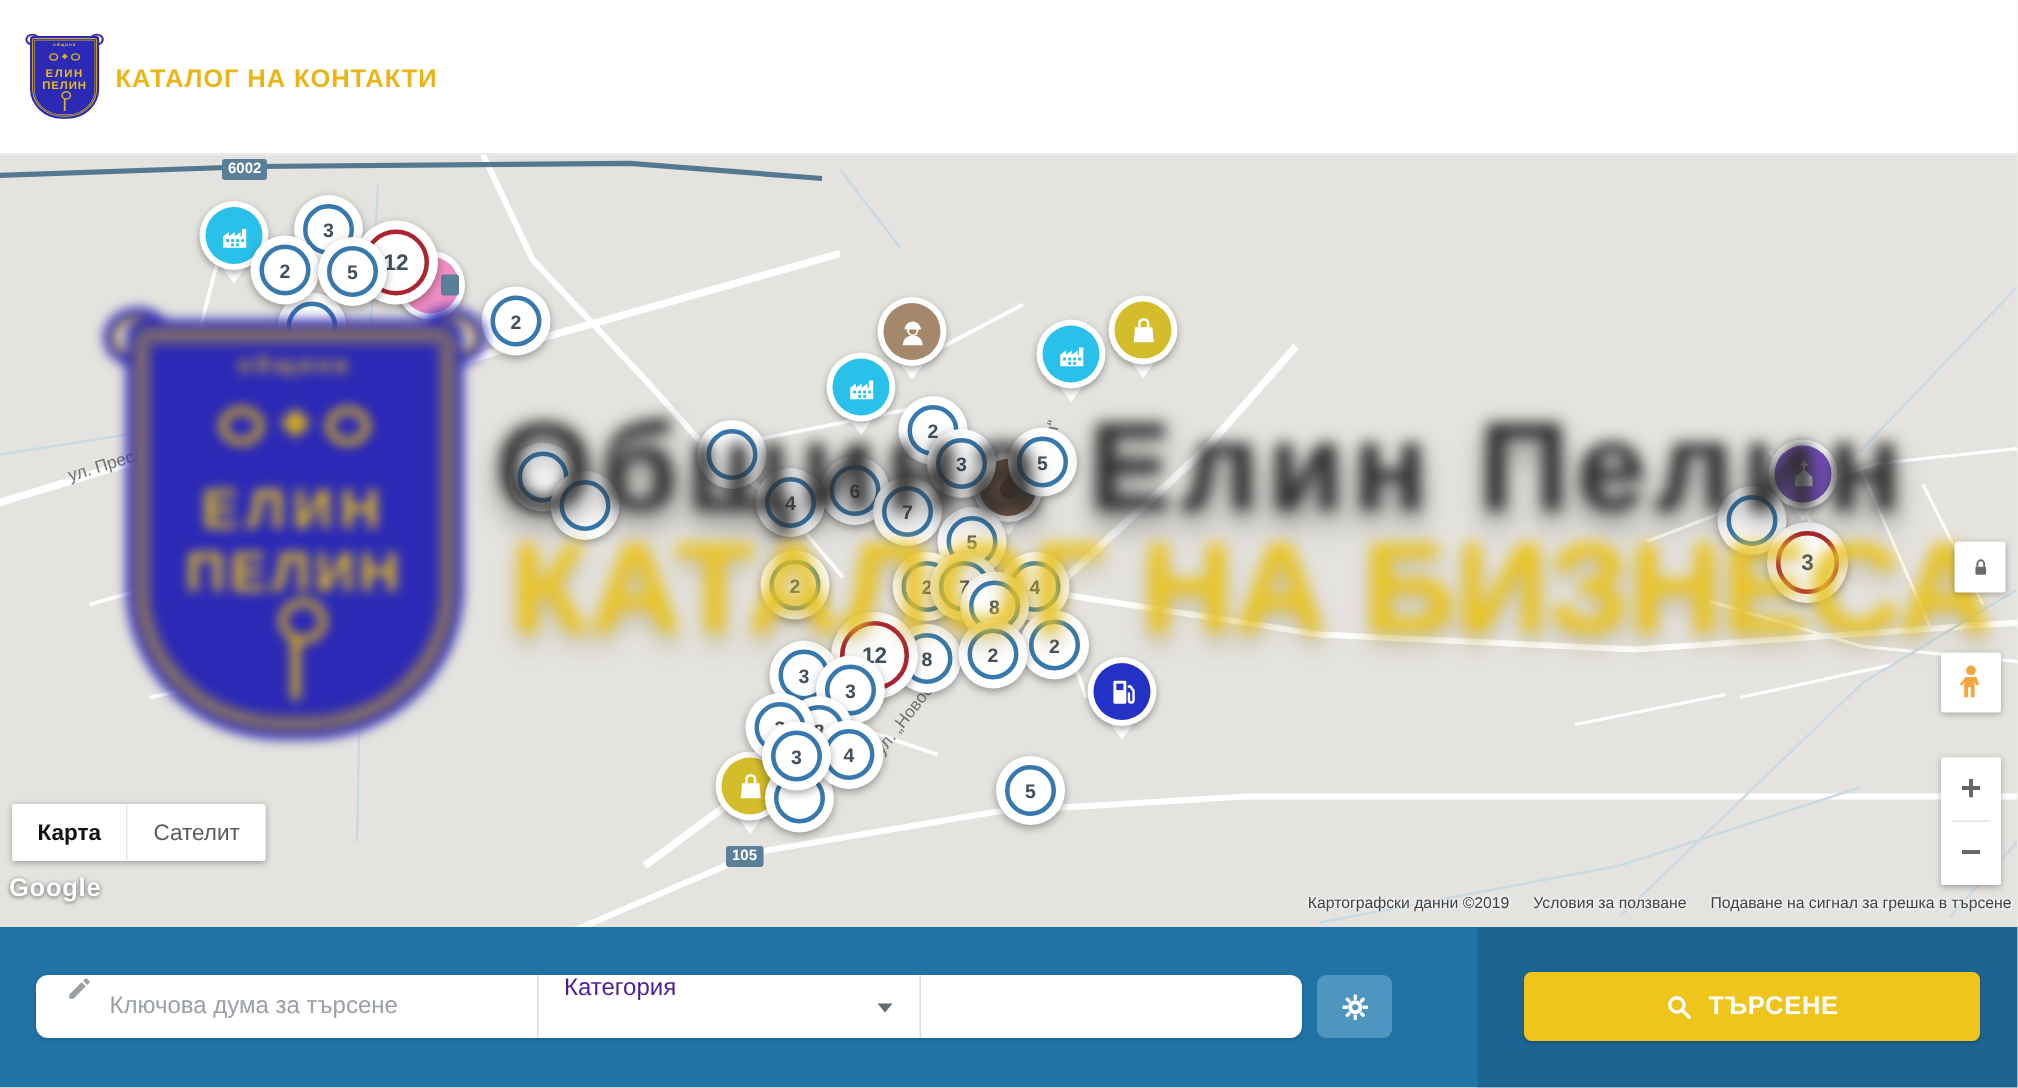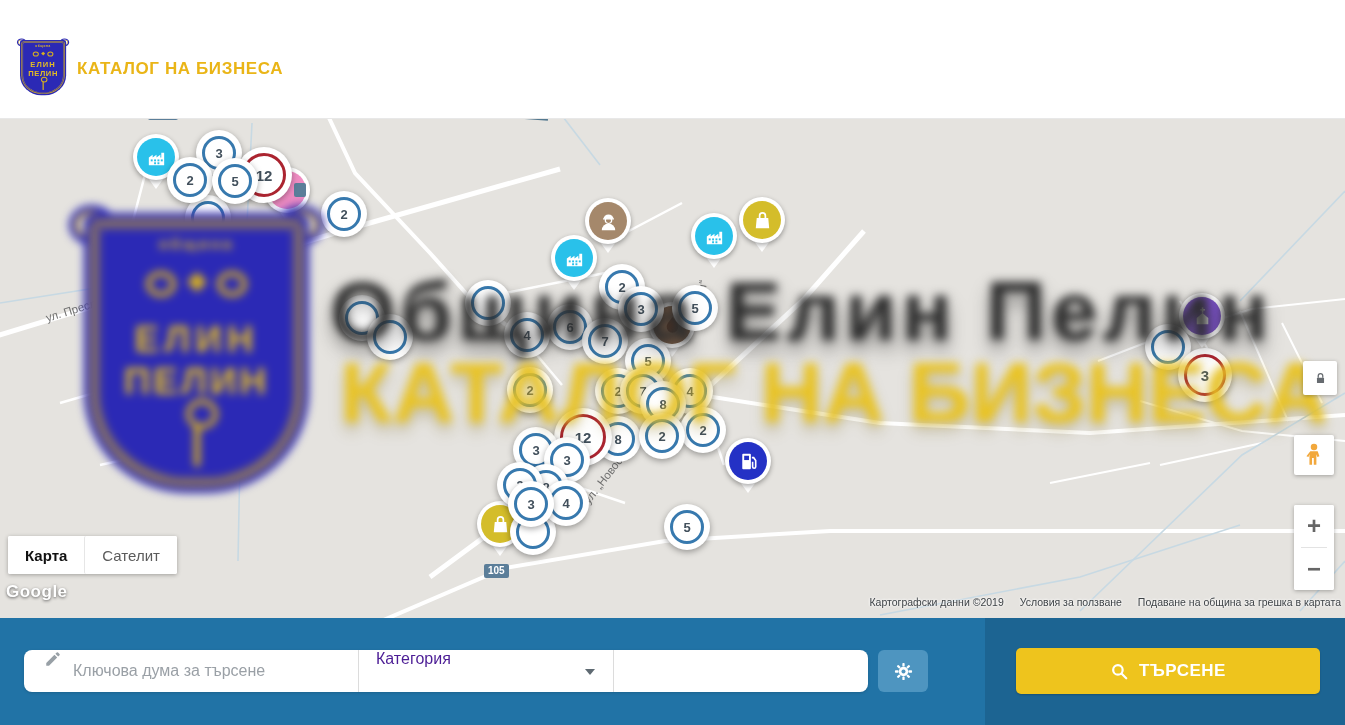--- a/index.html
+++ b/index.html
@@ -1,21 +1,21 @@
 <!DOCTYPE html>
 <html><head>
 <meta charset="utf-8">
 <style>
   * { margin:0; padding:0; box-sizing:border-box; }
   html,body { width:1345px; height:725px; overflow:hidden; }
   body { font-family:"Liberation Sans", sans-serif; background:#fff; }
   .page { position:relative; width:1345px; height:725px; overflow:hidden; }
 
   
-  header { position:absolute; top:16px; left:0; width:1345px; height:103px; background:#fff;
+  header { position:absolute; top:0; left:0; width:1345px; height:103px; background:#fff;
            border-bottom:1px solid #e8e8e8; z-index:50; }
   .logo { position:absolute; left:20px; top:24px; display:flex; align-items:center; text-decoration:none; cursor:pointer; }
   .crest-mini-wrap { position:relative; width:47px; height:56px; }
   .crest-mini-wrap .crest { transform:scale(0.205,0.197); transform-origin:0 0; }
   .logo-text { margin-left:10px; }
   .logo-text .t1 { font-size:20px; font-weight:bold; color:#3e3e3e; letter-spacing:.2px; }
   .logo-text .t2 { font-size:17px; font-weight:bold; color:#eab517; letter-spacing:.6px; margin-top:2px; }
   nav { position:absolute; right:26px; top:52px; display:flex; gap:34px; }
   nav a { font-size:15px; font-weight:bold; color:#2c2c34; text-decoration:none; letter-spacing:-.2px; cursor:pointer; }
 
@@ -140,21 +140,21 @@
               <div class="orn-mid"></div>
               <div class="orn-ring b"></div>
             </div>
             <div class="crest-l1">ЕЛИН</div>
             <div class="crest-l2">ПЕЛИН</div>
             <div class="crest-tail"></div>
           </div>
         </div>
         </div>
       <div class="logo-text">
-        <div class="t2">КАТАЛОГ НА БИЗНЕСА</div>
+        <div class="t2">КАТАЛОГ НА КОНТАКТИ</div>
       </div>
     </a>
   </header>
 
   <div class="map">
     <svg class="map-bg" width="1345" height="515" viewBox="0 0 1345 515">
       <rect width="1345" height="515" fill="#e5e3df"></rect>
       <g stroke="#ffffff" fill="none">
         <path stroke-width="5" d="M-10 235 L345 127 L560 66"></path>
         <path stroke-width="4" d="M322 0 L355 70 L430 150 L472 197 L520 232"></path>
@@ -507,21 +507,21 @@
     </div>
 
     <div class="maptype">
       <button class="mt-map">Карта</button>
       <button class="mt-sat">Сателит</button>
     </div>
     <div class="glogo">Google</div>
     <div class="attrib">
       <span>Картографски данни ©2019</span>
       <a>Условия за ползване</a>
-      <a>Подаване на община за грешка в картата</a>
+      <a>Подаване на сигнал за грешка в търсене</a>
     </div>
     <button class="ctl-btn lockbtn">
       <svg viewBox="0 0 24 24" width="17" height="17">
         <path fill="none" stroke="#666b70" stroke-width="1.8" d="M8.8 11V8.2a3.2 3.2 0 0 1 6.4 0V11"></path>
         <rect x="7" y="11" width="10" height="7.5" rx="1" fill="#666b70"></rect>
       </svg>
     </button>
     <button class="ctl-btn pegman">
       <svg viewBox="0 0 24 24" width="26" height="26">
         <g fill="#f2a83c">

